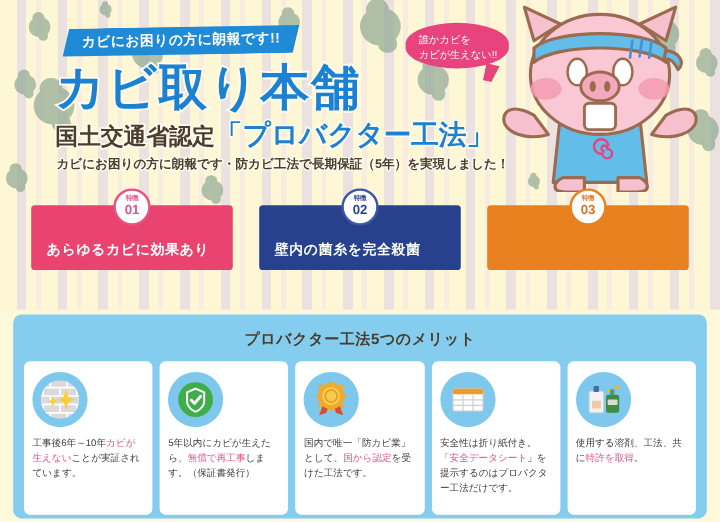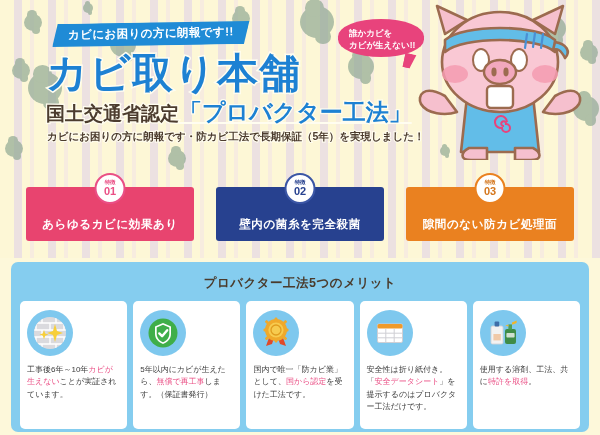--- a/index.html
+++ b/index.html
@@ -89,21 +89,21 @@
     position: absolute;
     left: 46px; top: 97px;
     font-size: 19px;
     font-weight: bold;
     white-space: nowrap;
     z-index: 5;
     -webkit-text-stroke: 2.5px #fffdf0;
     paint-order: stroke fill;
   }
   .sub-title .dark { color: #4c3c2e; }
-  .sub-title .blue { color: #1d81d3; font-size: 23px; text-decoration: underline; }
+  .sub-title .blue { color: #1d81d3; font-size: 23px; }
 
   .lead {
     position: absolute;
     left: 47px; top: 130px;
     font-size: 10.5px;
     color: #4c3c2e;
     font-weight: bold;
     white-space: nowrap;
     z-index: 5;
     -webkit-text-stroke: 2px #fffdf0;
@@ -112,21 +112,21 @@
 
   
   .bubble {
     position: absolute;
     left: 338px; top: 19px;
     width: 86px; height: 38px;
     background: #e8437c;
     border-radius: 50%/46%;
     color: #fff;
     font-size: 8.5px;
-    font-weight: bold;
+    font-weight: normal;
     line-height: 1.45;
     padding: 8px 0 0 11px;
     z-index: 7;
   }
   .bubble::after {
     content: "";
     position: absolute;
     right: 9px; bottom: -11px;
     width: 0; height: 0;
     border-left: 7px solid #e8437c;
@@ -145,26 +145,27 @@
     left: 0; top: 170px;
     width: 600px; height: 70px;
     display: flex;
     justify-content: center;
     gap: 22px;
     z-index: 5;
   }
   .feature {
     position: relative;
     width: 168px; height: 54px;
-    margin-top: 17px;
+    margin-top: 1px;
     border-radius: 3px;
     display: flex;
     align-items: flex-end;
-    justify-content: center;
+    justify-content: flex-start;
     padding-bottom: 9px;
+    padding-left: 13px;
   }
   .feature .label {
     color: #fff;
     font-size: 11.5px;
     font-weight: bold;
     letter-spacing: .6px;
     white-space: nowrap;
   }
   .badge {
     position: absolute;
@@ -326,21 +327,20 @@
           <span class="bn" style="color:#27418f;">02</span>
         </div>
         <span class="label">壁内の菌糸を完全殺菌</span>
       </div>
 
       <div class="feature" style="background:#ea8120;">
         <div class="badge" style="border:2.5px solid #ea8120;">
           <span class="bt" style="color:#d4761c;">特徴</span>
           <span class="bn" style="color:#d4761c;">03</span>
         </div>
-        <span class="label">隙間のない防カビ処理面</span>
       </div>
 
     </div>
   </div>
 
   <div class="merits">
     <div class="merits-title">プロバクター工法5つのメリット</div>
 
     <div class="cards">
 

